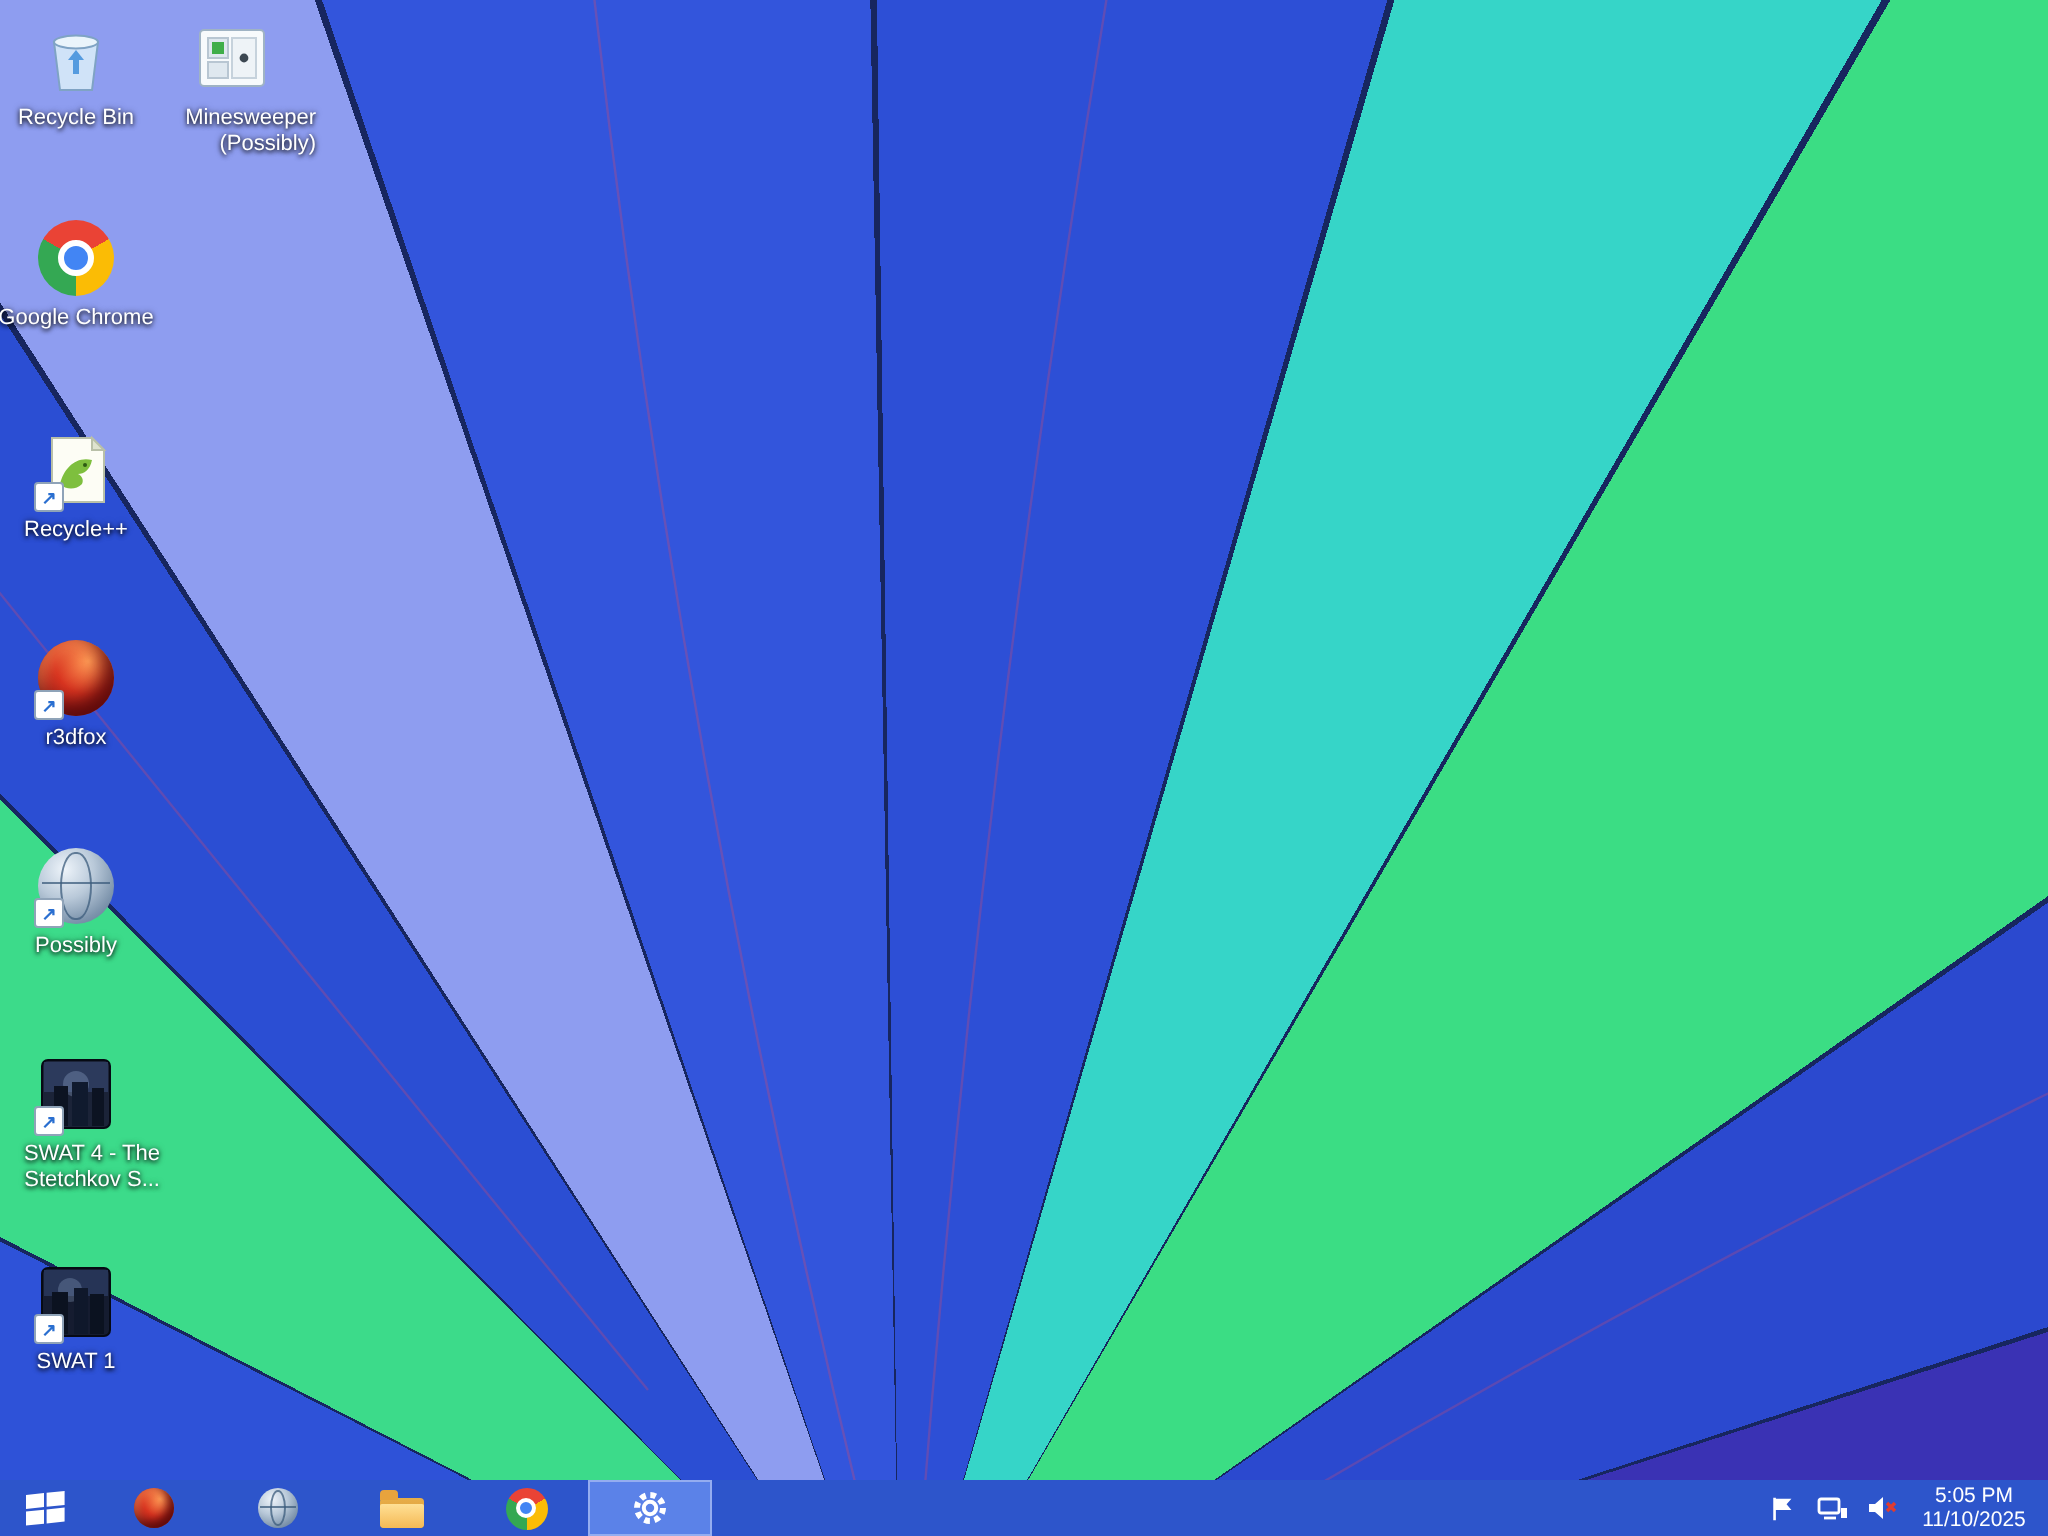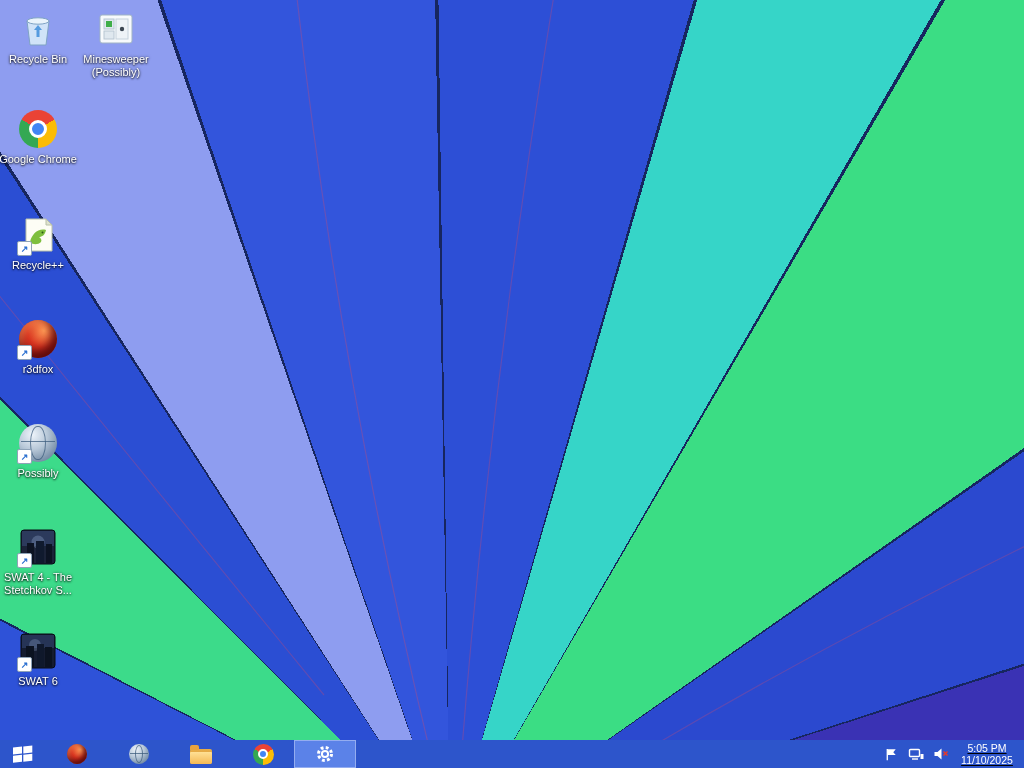--- a/index.html
+++ b/index.html
@@ -13,20 +13,21 @@
   .stitches{position:absolute;inset:0;pointer-events:none;}
   
   .dicon{
     position:absolute;width:86px;display:flex;flex-direction:column;
     align-items:center;gap:3px;cursor:pointer;text-align:center;
   }
   .dicon .art{width:42px;height:42px;position:relative;display:flex;align-items:center;justify-content:center;}
   .dicon .label{
     font-size:11px;color:var(--label_text,#fff);line-height:1.18;max-width:84px;
     text-shadow:0 1px 2px rgba(0,0,0,.9),0 0 3px rgba(0,0,0,.55);
+    text-align:right;
   }
   .badge{
     position:absolute;left:0;bottom:0;width:13px;height:13px;background:#fff;
     border:1px solid #8fa3b8;border-radius:2px;display:flex;align-items:center;
     justify-content:center;font-size:9px;font-weight:bold;color:#2a6fd0;
   }
   .badge::after{content:"\2197";}
   
   .chrome-logo{
     width:38px;height:38px;border-radius:50%;position:relative;
@@ -60,21 +61,21 @@
   .globe.small{width:20px;height:20px;}
   
   .folder{position:relative;width:22px;height:15px;background:linear-gradient(#e8ae48,#d8973a);border-radius:2px;margin-top:4px;}
   .folder::before{content:"";position:absolute;top:-4px;left:0;width:9px;height:5px;
     background:var(--folder_back,#e8a33d);border-radius:2px 2px 0 0;}
   .folder::after{content:"";position:absolute;left:0;right:0;top:3px;bottom:0;
     background:linear-gradient(var(--folder_front,#ffe095),#f4b955);border-radius:1px 1px 2px 2px;}
   
   .taskbar{
     position:absolute;left:0;right:0;bottom:0;height:28px;
-    background:var(--taskbar,#2d55cb);display:flex;align-items:center;z-index:10;text-decoration:underline;
+    background:var(--taskbar,#2d55cb);display:flex;align-items:center;z-index:10;
   }
   .tb-btn{
     height:28px;width:62px;border:none;background:transparent;display:flex;
     align-items:center;justify-content:center;cursor:pointer;padding:0;
   }
   .tb-btn.start{width:46px;}
   .tb-btn.active{
     background:var(--taskbar_active,#5b82e8);
     box-shadow:inset 0 0 0 1px rgba(255,255,255,.35);
   }
@@ -175,21 +176,21 @@
         <rect x="3" y="3" width="34" height="34" rx="3" fill="#151c30" stroke="#060a14"></rect>
         <rect x="4" y="4" width="32" height="13" fill="#253túl" opacity="0"></rect>
         <rect x="4" y="4" width="32" height="13" fill="#263456"></rect>
         <circle cx="17" cy="14" r="6" fill="#93a9ca" opacity=".3"></circle>
         <rect x="8" y="15" width="8" height="21" fill="#0b1220"></rect>
         <rect x="19" y="13" width="7" height="23" fill="#0f182b"></rect>
         <rect x="27" y="16" width="7" height="20" fill="#0b1220"></rect>
       </svg>
       <span class="badge"></span>
     </div>
-    <div class="label">SWAT 6</div>
+    <div class="label">SWAT 1</div>
   </div>
 </div>
 
 <div class="taskbar">
 
   <button class="tb-btn start" title="">
     <svg width="22" height="20" viewBox="0 0 22 20">
       <g transform="translate(0,2.6) skewY(-6)" fill="#fff">
         <rect x="1" y="1" width="9" height="7"></rect>
         <rect x="11.3" y="1" width="9" height="7"></rect>

